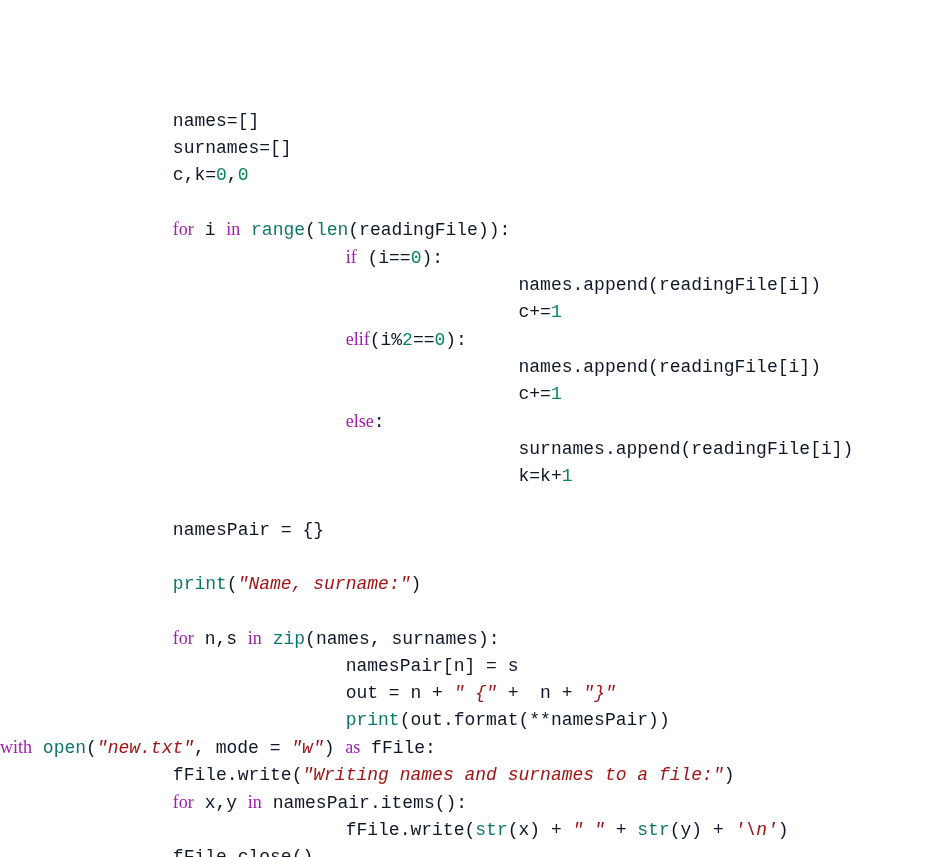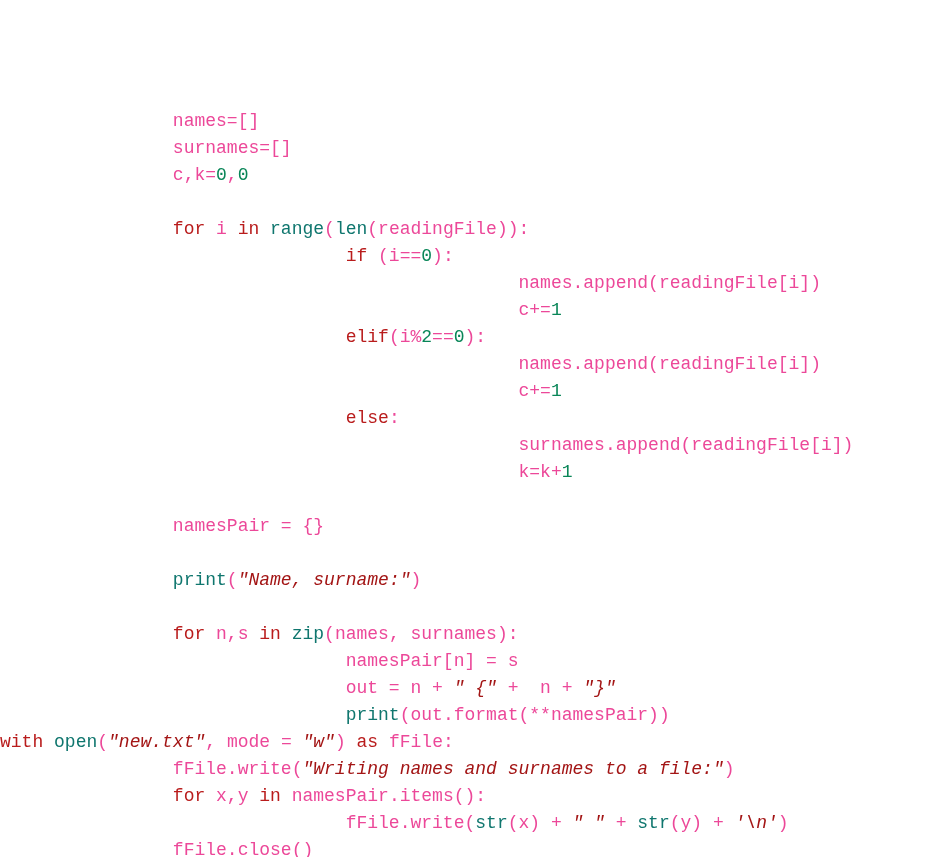--- a/index.html
+++ b/index.html
@@ -11,25 +11,25 @@
     line-height: 1.5;
     color: #000000;
     white-space: pre;
   }
   .code-container {
     padding: 0;
   }
   .line {
     display: block;
   }
-  .kw { color: #b91c1c; }
+  .kw { color: #a21caf; font-family: Liberation Serif, serif; }
   .builtin { color: #0f766e; }
   .str { color: #a31515; font-style: italic; }
   .num { color: #098658; }
-  .txt { color: #ec4899; }
+  .txt { color: #0f172a; }
 </style>
 </head>
 <body>
 
 
 
 <div class="code-container"><span class="line">                <span class="txt">names=[]</span></span><span class="line">                <span class="txt">surnames=[]</span></span><span class="line">                <span class="txt">c,k=</span><span class="num">0</span><span class="txt">,</span><span class="num">0</span></span><span class="line">&nbsp;</span><span class="line">                <span class="kw">for</span><span class="txt"> i </span><span class="kw">in</span><span class="txt"> </span><span class="builtin">range</span><span class="txt">(</span><span class="builtin">len</span><span class="txt">(readingFile)):</span></span><span class="line">                                <span class="kw">if</span><span class="txt"> (i==</span><span class="num">0</span><span class="txt">):</span></span><span class="line">                                                <span class="txt">names.append(readingFile[i])</span></span><span class="line">                                                <span class="txt">c+=</span><span class="num">1</span></span><span class="line">                                <span class="kw">elif</span><span class="txt">(i%</span><span class="num">2</span><span class="txt">==</span><span class="num">0</span><span class="txt">):</span></span><span class="line">                                                <span class="txt">names.append(readingFile[i])</span></span><span class="line">                                                <span class="txt">c+=</span><span class="num">1</span></span><span class="line">                                <span class="kw">else</span><span class="txt">:</span></span><span class="line">                                                <span class="txt">surnames.append(readingFile[i])</span></span><span class="line">                                                <span class="txt">k=k+</span><span class="num">1</span></span><span class="line">&nbsp;</span><span class="line">                <span class="txt">namesPair = {}</span></span><span class="line">&nbsp;</span><span class="line">                <span class="builtin">print</span><span class="txt">(</span><span class="str">"Name, surname:"</span><span class="txt">)</span></span><span class="line">&nbsp;</span><span class="line">                <span class="kw">for</span><span class="txt"> n,s </span><span class="kw">in</span><span class="txt"> </span><span class="builtin">zip</span><span class="txt">(names, surnames):</span></span><span class="line">                                <span class="txt">namesPair[n] = s</span></span><span class="line">                                <span class="txt">out = n + </span><span class="str">" {"</span><span class="txt"> +  n + </span><span class="str">"}"</span></span><span class="line">                                <span class="builtin">print</span><span class="txt">(out.format(**namesPair))</span></span><span class="line"><span class="kw">with</span><span class="txt"> </span><span class="builtin">open</span><span class="txt">(</span><span class="str">"new.txt"</span><span class="txt">, mode = </span><span class="str">"w"</span><span class="txt">) </span><span class="kw">as</span><span class="txt"> fFile:</span></span><span class="line">                <span class="txt">fFile.write(</span><span class="str">"Writing names and surnames to a file:"</span><span class="txt">)</span></span><span class="line">                <span class="kw">for</span><span class="txt"> x,y </span><span class="kw">in</span><span class="txt"> namesPair.items():</span></span><span class="line">                                <span class="txt">fFile.write(</span><span class="builtin">str</span><span class="txt">(x) + </span><span class="str">" "</span><span class="txt"> + </span><span class="builtin">str</span><span class="txt">(y) + </span><span class="str">'\n'</span><span class="txt">)</span></span><span class="line">                <span class="txt">fFile.close()</span></span></div>
 
 
 

